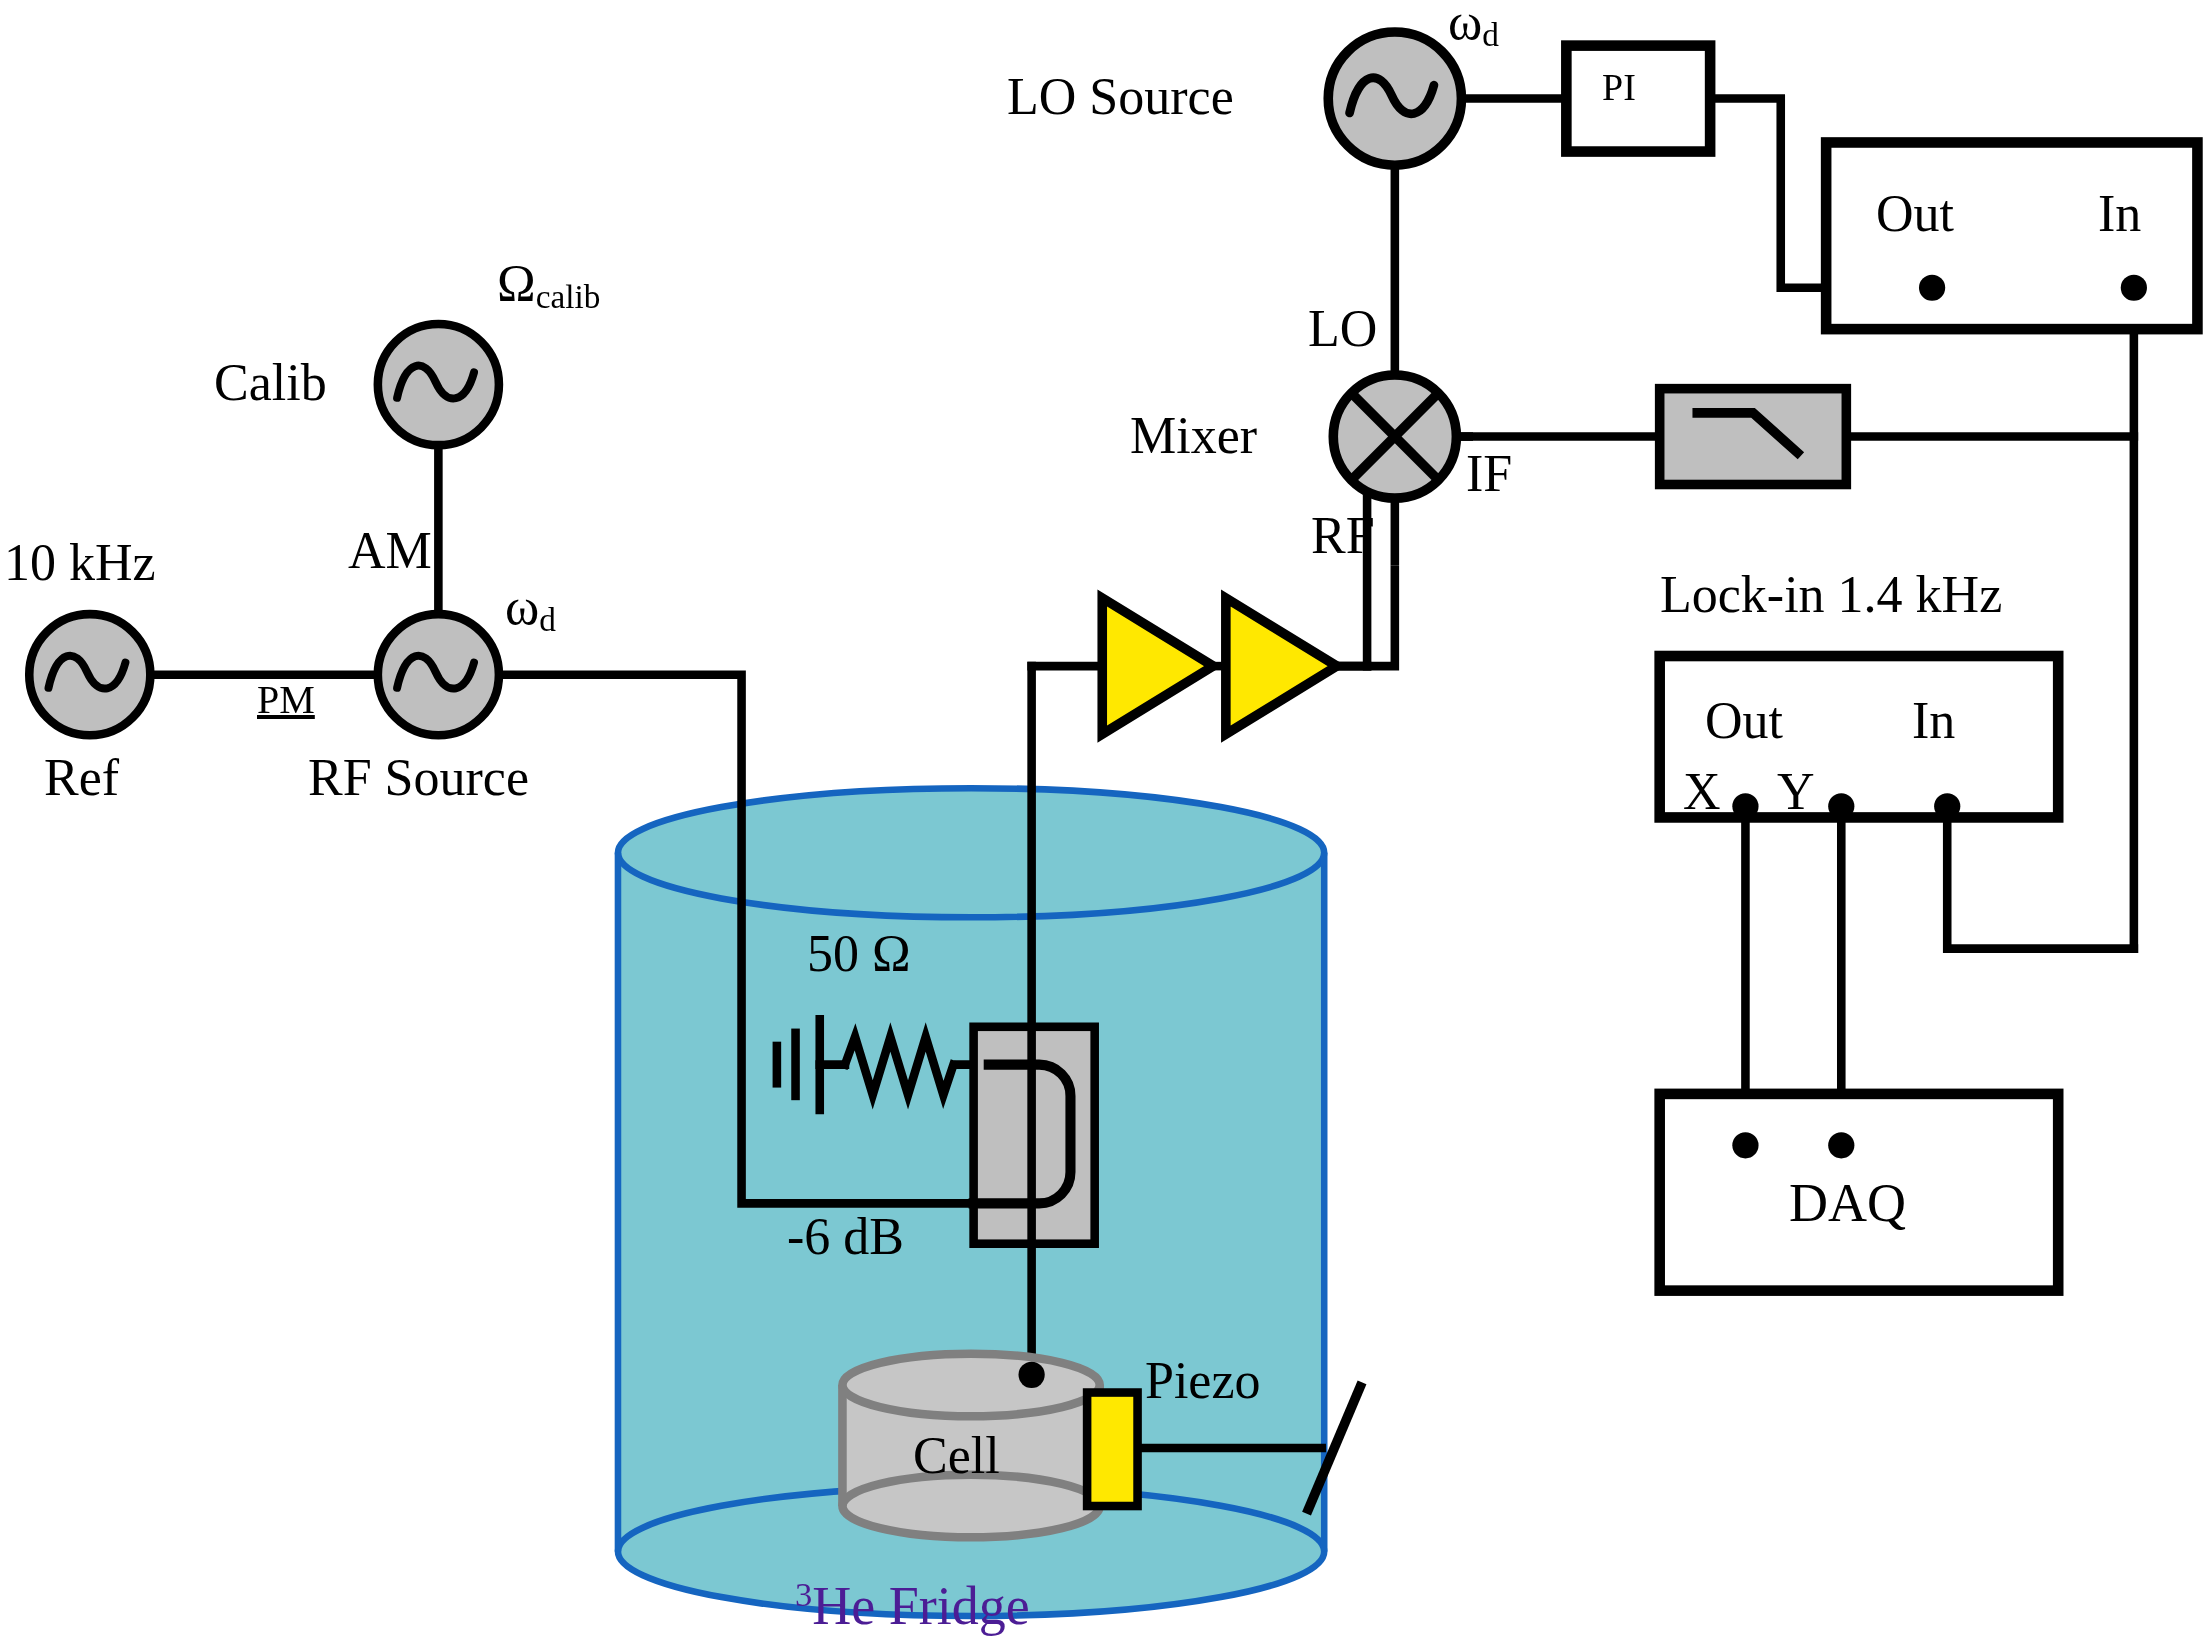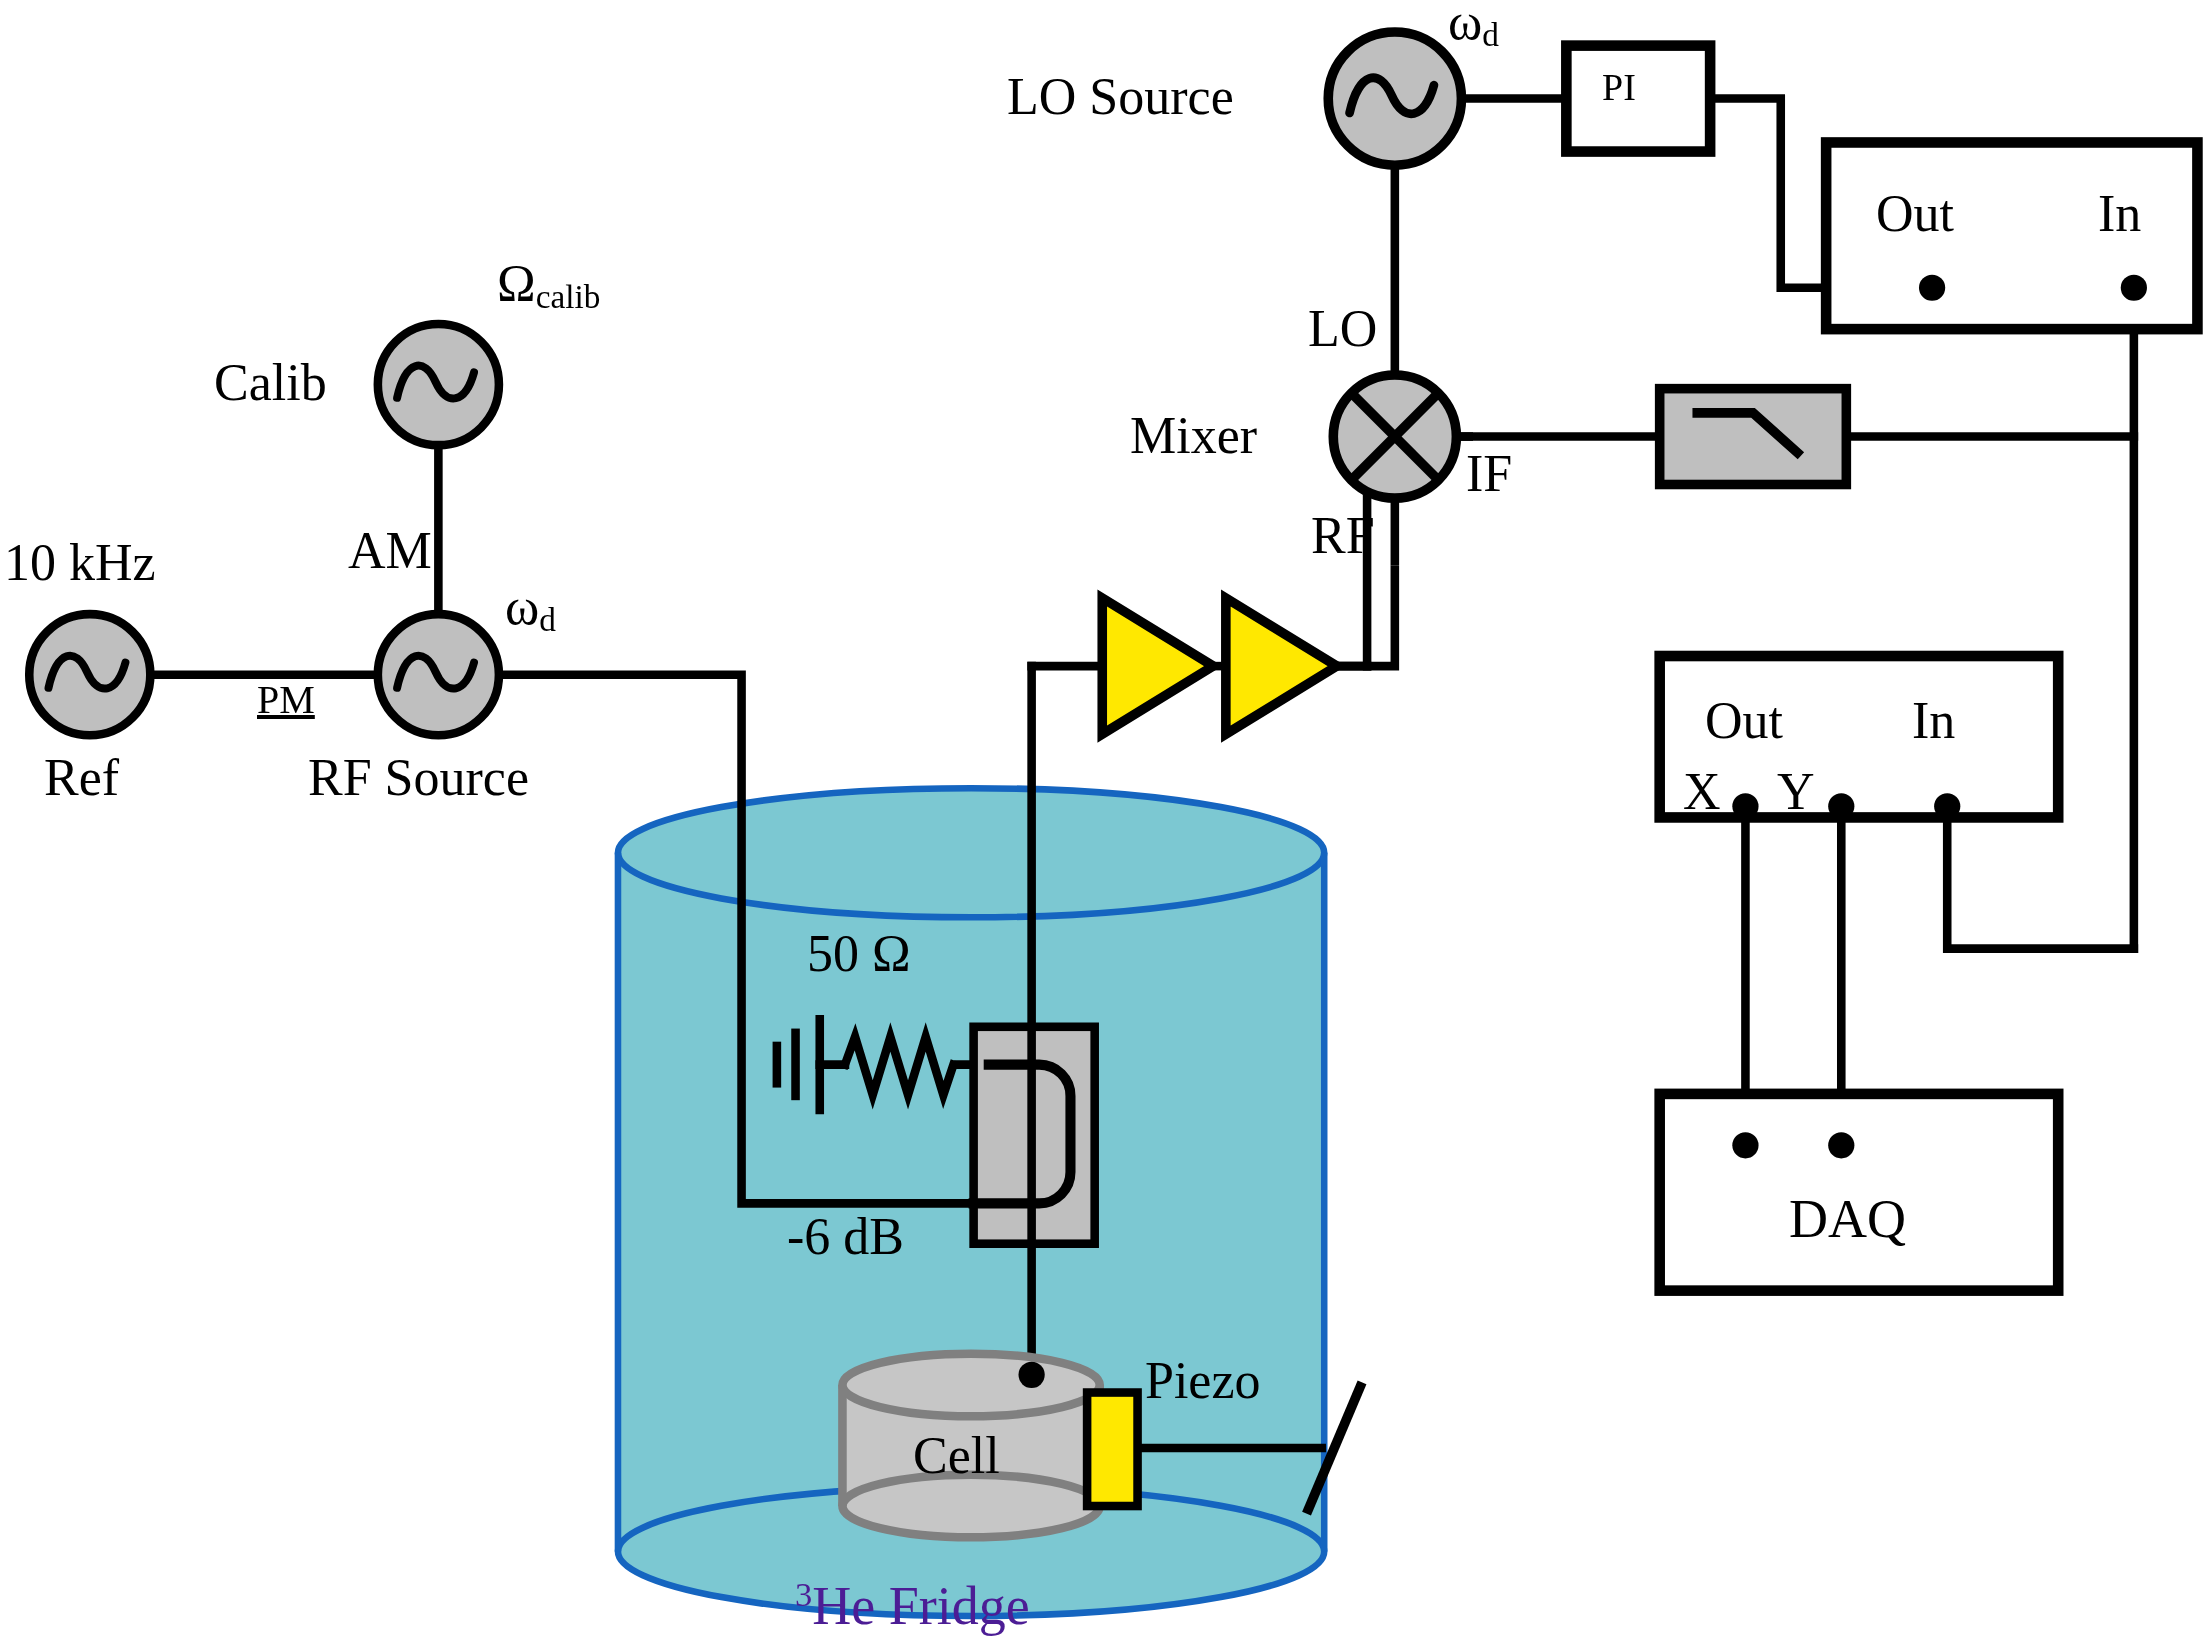--- a/index.html
+++ b/index.html
@@ -229,21 +229,22 @@
   <div class="lbl" style="left:1130px;top:410px;font-size:52px;">Mixer</div>
   <div class="lbl" style="left:1308px;top:303px;font-size:52px;text-align:right;">LO</div>
   <div class="lbl" style="left:1311px;top:510px;font-size:52px;">RF</div>
   <div class="lbl" style="left:1466px;top:448px;font-size:52px;">IF</div>
 
   <div class="lbl" style="left:1602px;top:68px;font-size:38px;">PI</div>
 
   <div class="lbl" style="left:1876px;top:188px;font-size:52px;">Out</div>
   <div class="lbl" style="left:2098px;top:188px;font-size:52px;">In</div>
 
+  <div class="lbl" style="left:1660px;top:569px;font-size:52px;">Lock-in 1.4 kHz</div>
   <div class="lbl" style="left:1705px;top:695px;font-size:52px;">Out</div>
   <div class="lbl" style="left:1912px;top:695px;font-size:52px;">In</div>
   <div class="lbl" style="left:1683px;top:766px;font-size:52px;">X</div>
   <div class="lbl" style="left:1777px;top:766px;font-size:52px;">Y</div>
 
-  <div class="lbl" style="left:1789px;top:1176px;font-size:54px;margin-top:16px;">DAQ</div>
+  <div class="lbl" style="left:1789px;top:1176px;font-size:54px;">DAQ</div>
 
 </div>
 
 
 </body></html>

